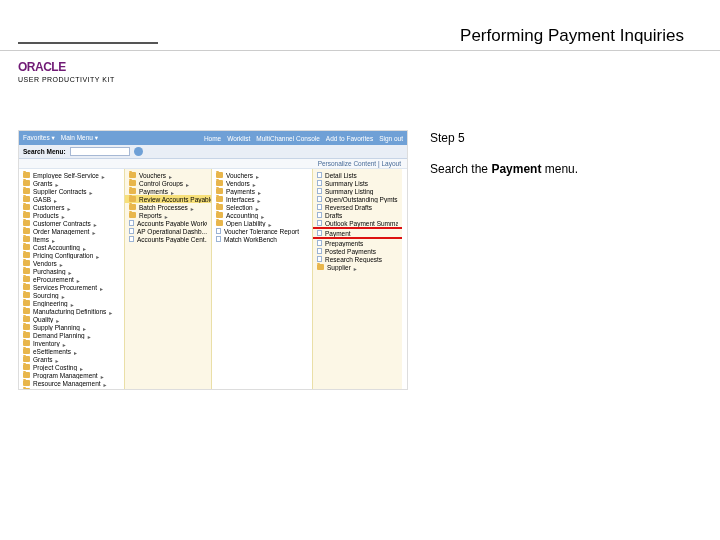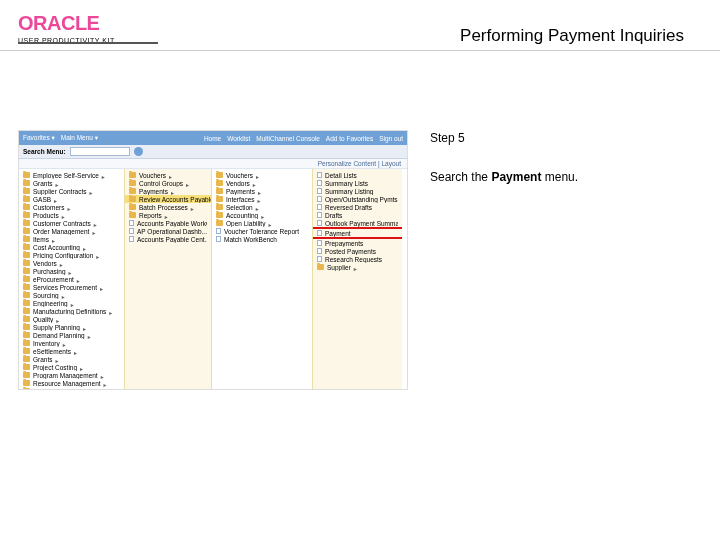--- a/index.html
+++ b/index.html
@@ -1,31 +1,31 @@
 <!DOCTYPE html>
 <html><head>
 <meta charset="utf-8">
 <style>
   * { box-sizing: border-box; margin: 0; padding: 0; }
   body { width: 720px; height: 540px; font-family: Arial, Helvetica, sans-serif; background: #fff; position: relative; overflow: hidden; }
 
   
   .brand { position: absolute; left: 18px; top: 12px; }
-  .brand-logo { color: #ec4899; font-size: 20px; font-weight: bold; letter-spacing: -0.5px; }
+  .brand-logo { color: #701a75; font-size: 12px; font-weight: bold; letter-spacing: -0.5px; margin-top: 48px; }
   .brand-sub { font-size: 7px; letter-spacing: 0.5px; margin-top: 2px; }
   .brand-rule { position: absolute; left: 18px; top: 42px; width: 140px; height: 2px; background: #555; }
 
   
   .title { position: absolute; right: 36px; top: 26px; font-size: 17px; }
 
   .divider { position: absolute; left: 0; top: 50px; width: 720px; height: 1px; background: #ccc; }
 
   
   .instr { position: absolute; left: 430px; top: 130px; width: 255px; font-size: 12px; line-height: 1.4; }
-  .instr-step { margin-bottom: 22px; }
+  .instr-step { margin-bottom: 14px; }
   .instr-text .bold { font-weight: bold; }
 
   
   .app { position: absolute; left: 18px; top: 130px; width: 390px; height: 260px; border: 1px solid #ddd; font-size: 6.5px; background: #fff; overflow: hidden; }
 
   
   .app-topbar { height: 14px; background: #6fa0d6; color: #fff; display: flex; align-items: center; justify-content: space-between; padding: 0 4px; }
   .app-topbar .left { display: flex; gap: 6px; }
   .app-topbar .right { display: flex; gap: 6px; }
   .app-topbar .nav-item { white-space: nowrap; }

